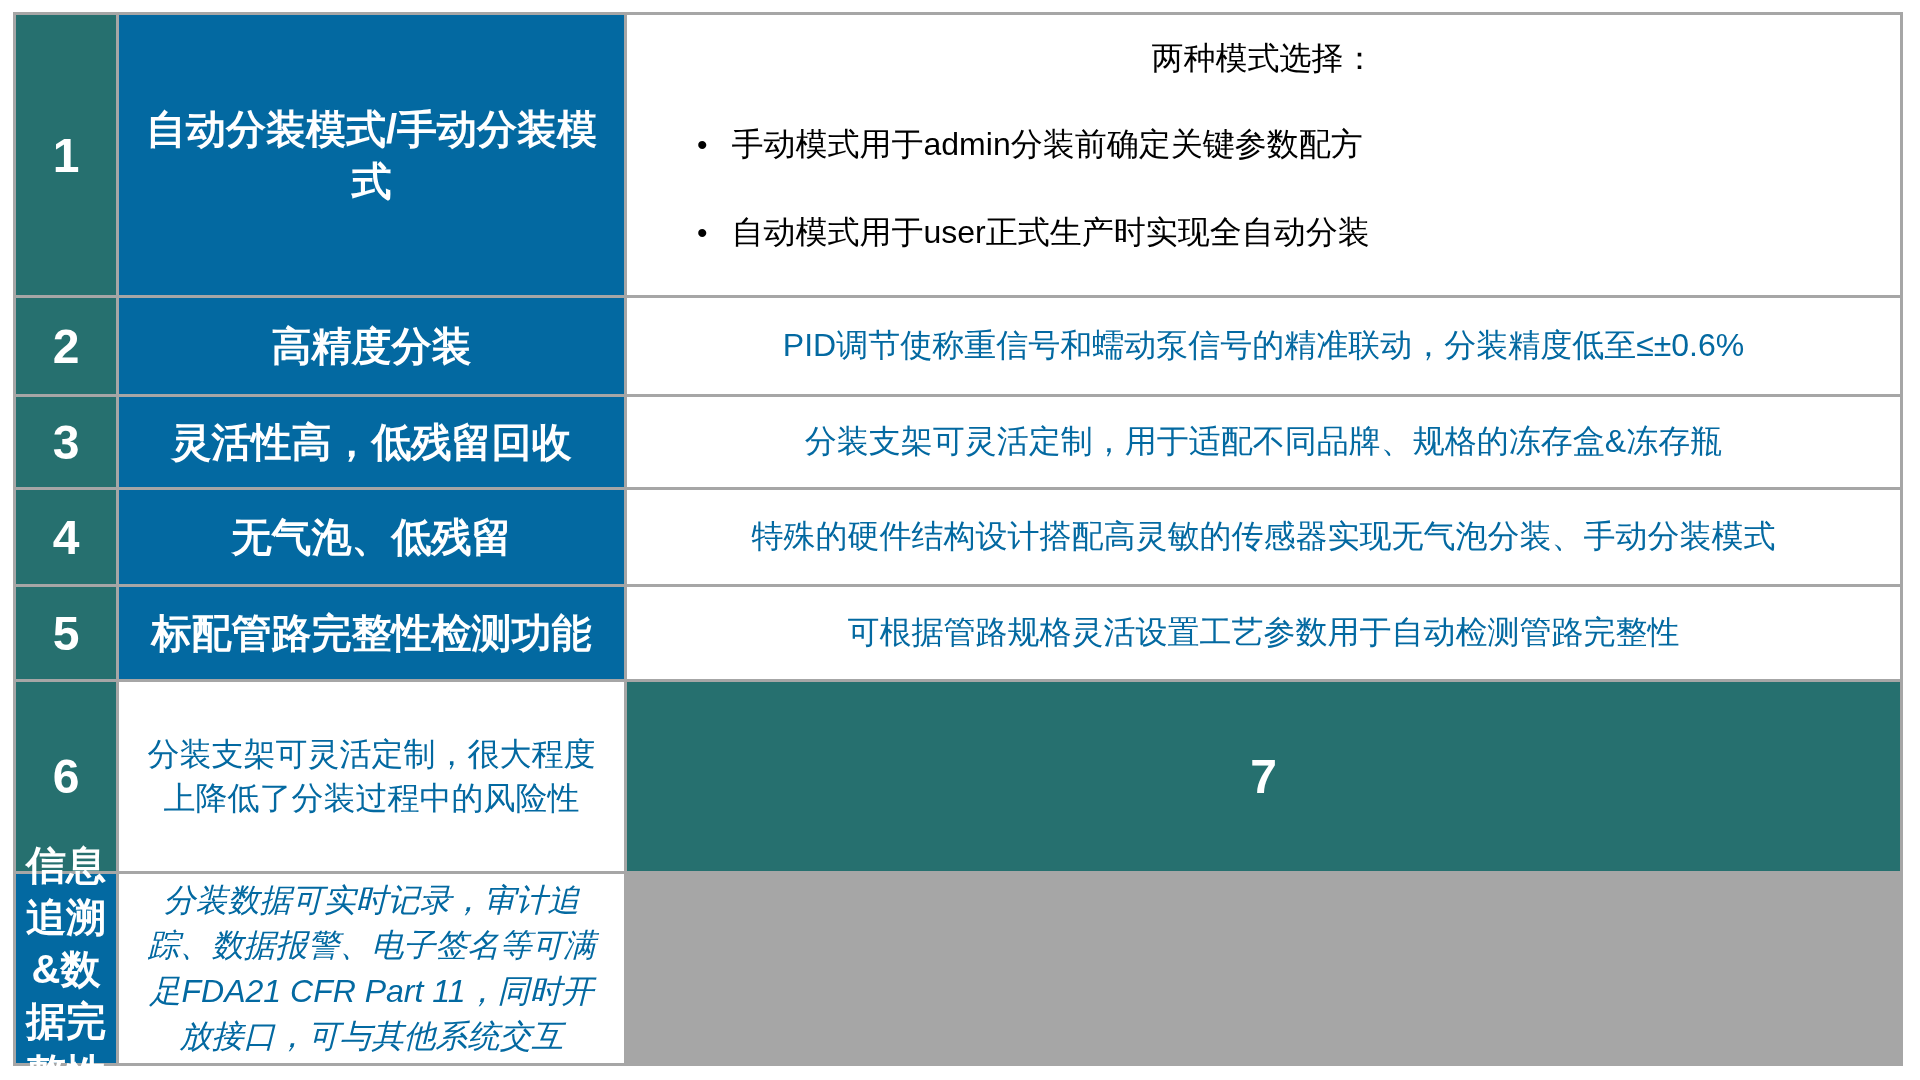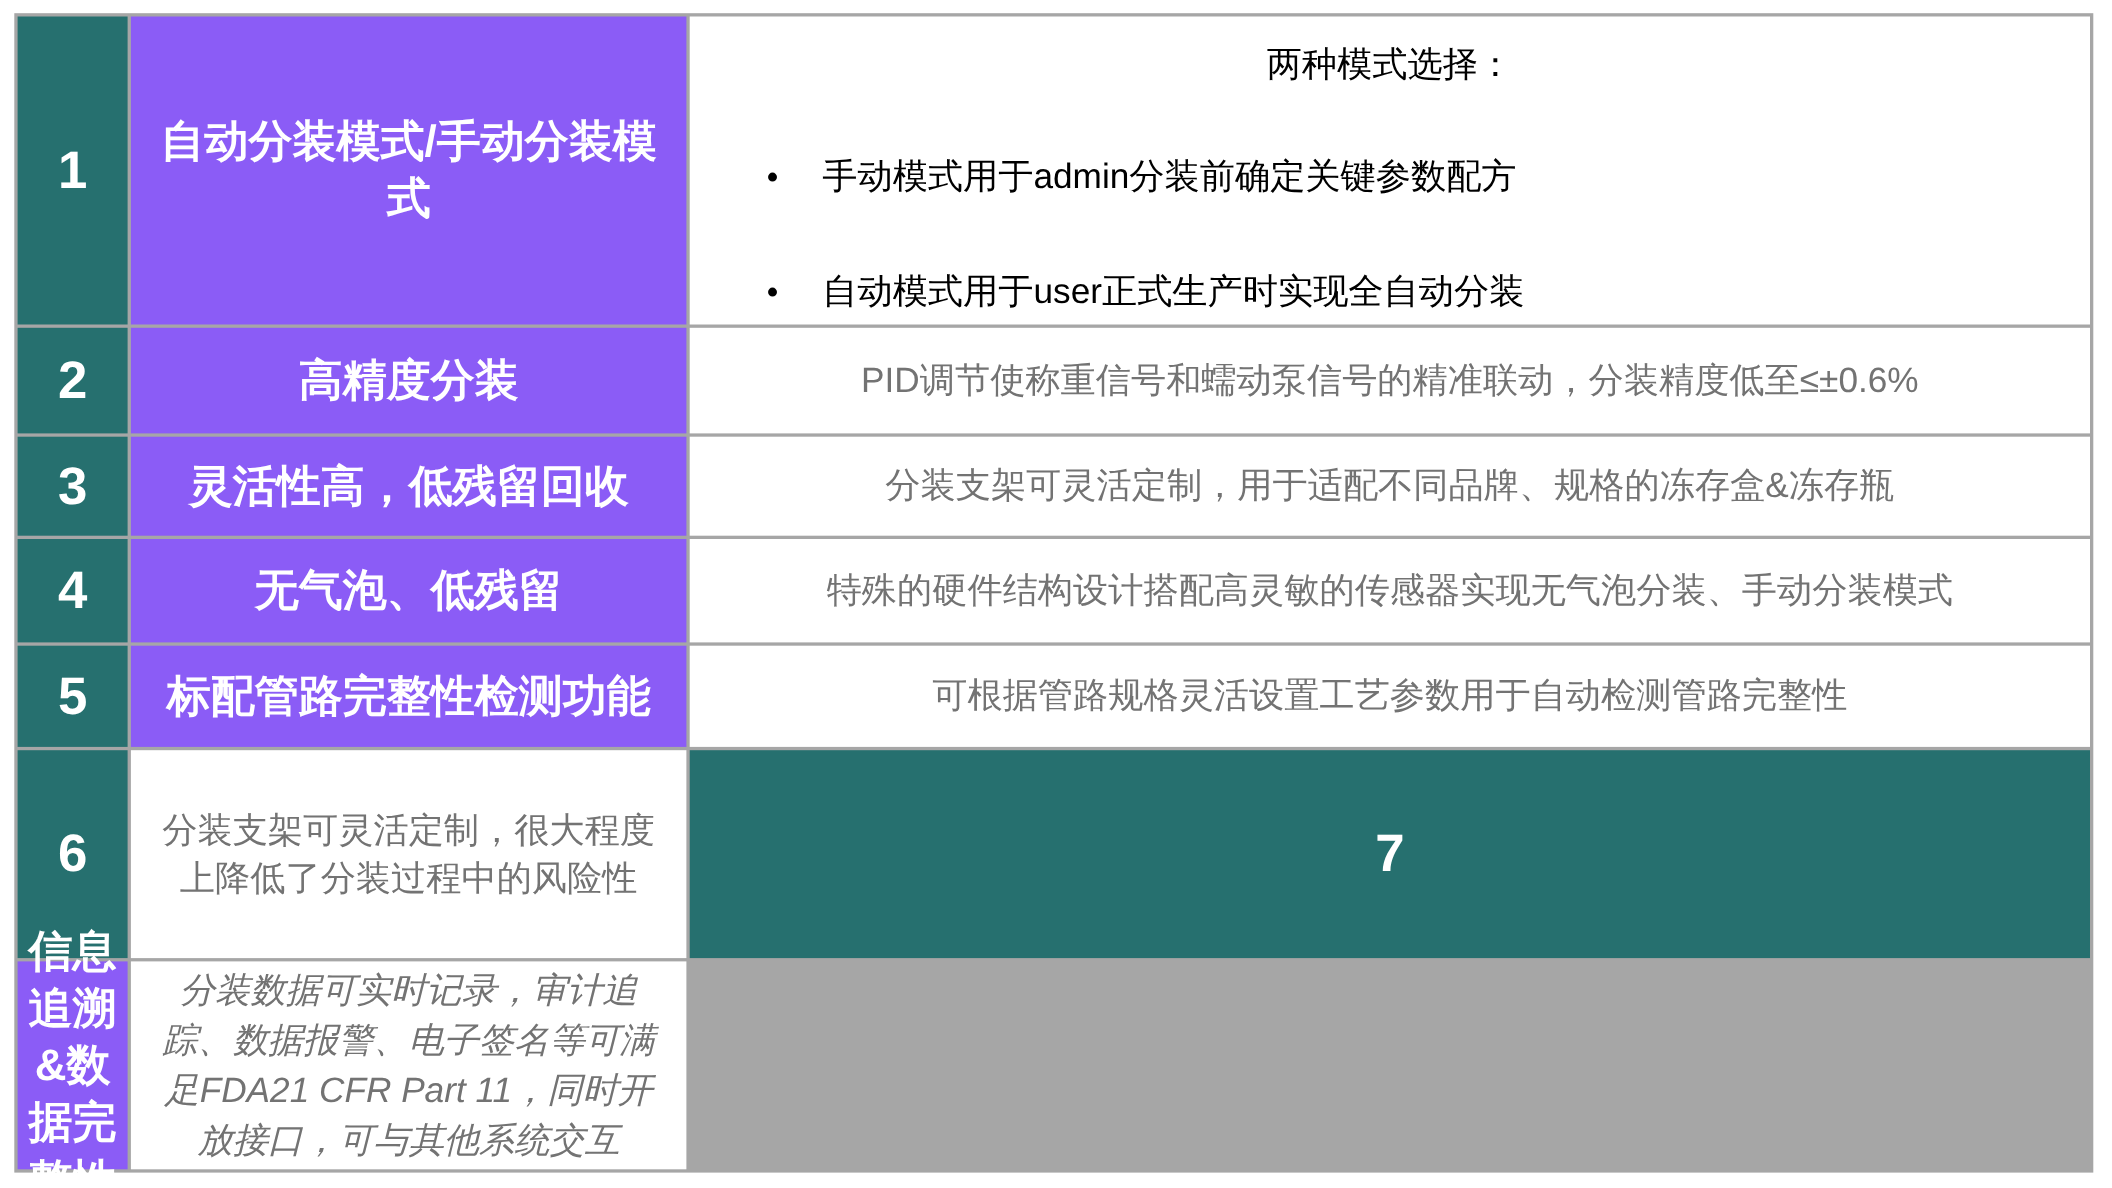--- a/index.html
+++ b/index.html
@@ -1,15 +1,15 @@
 <!DOCTYPE html>
 <html lang="zh"><head>
 <meta charset="utf-8">
 <style>
-  * { margin: 0; padding: 0; box-sizing: border-box; gap: 16px; }
+  * { margin: 0; padding: 0; box-sizing: border-box; }
   html, body {
     width: 1920px; height: 1080px;
     background: #ffffff;
     font-family: "Liberation Sans", "DejaVu Sans", sans-serif;
     overflow: hidden;
   }
   .doc-table {
     position: absolute;
     left: 13px; top: 12px;
     width: 1890px; height: 1054px;
@@ -25,31 +25,31 @@
     align-items: center;
     justify-content: center;
   }
   .num-cell {
     background: #26706F;
     color: #ffffff;
     font-weight: bold;
     font-size: 48px;
   }
   .feat-cell {
-    background: #8b5cf6;
+    background: #0369a1;
     color: #ffffff;
     font-weight: bold;
     font-size: 40px;
     line-height: 1.3;
     text-align: center;
     padding: 0 8px;
   }
   .desc-cell {
     background: #ffffff;
-    color: #737373;
+    color: #0369a1;
     font-size: 32px;
     text-align: center;
     padding: 0 24px;
   }
   .desc-cell.multiline .desc-text {
     max-width: 1040px;
     margin: 0 auto;
     line-height: 1.42;
     font-style: italic;
   }

